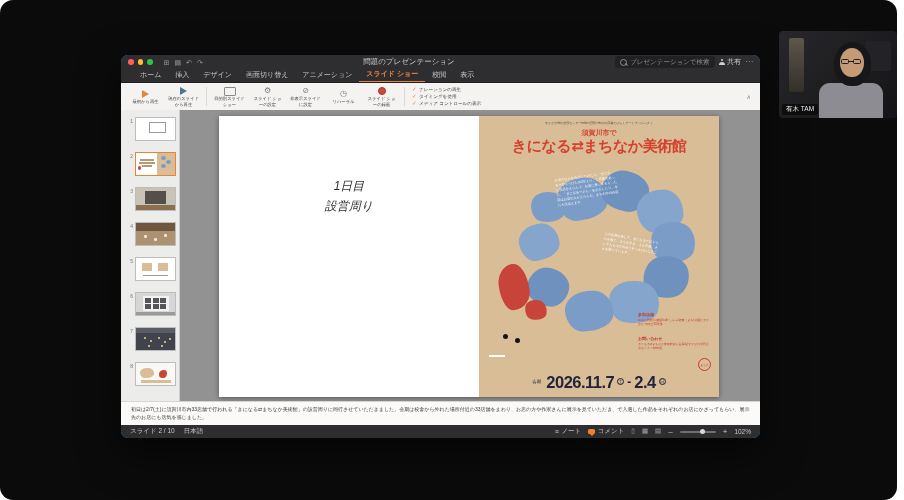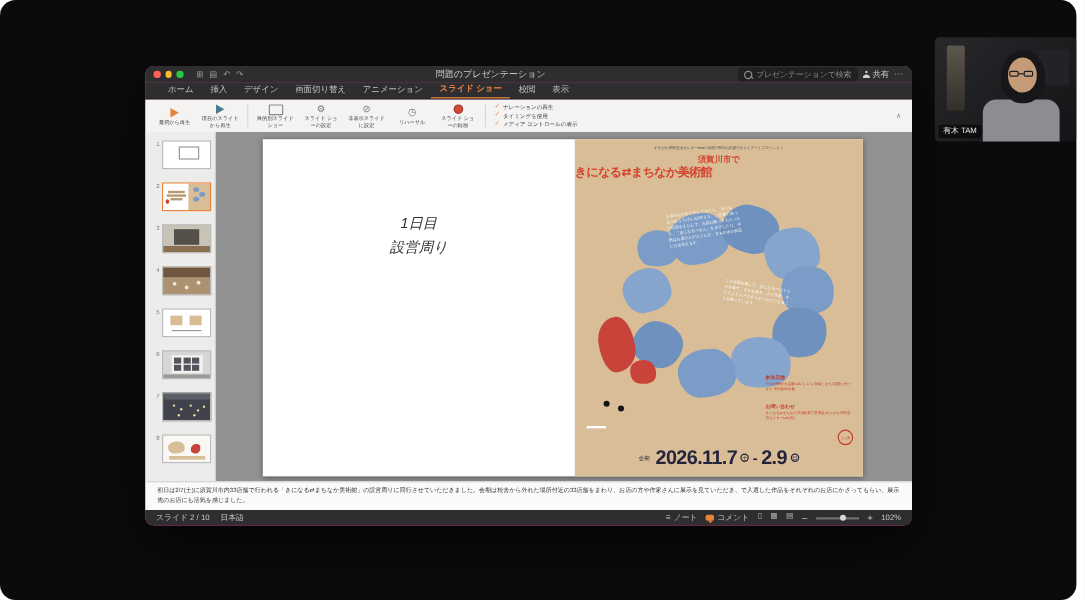--- a/index.html
+++ b/index.html
@@ -1,21 +1,21 @@
 <!DOCTYPE html>
 <html><head>
 <meta charset="utf-8">
 <style>
   html,body{margin:0;padding:0;width:904px;height:500px;background:#fff;overflow:hidden;
     font-family:"Liberation Sans","DejaVu Sans",sans-serif;}
   .stage{position:absolute;left:0;top:0;width:897px;height:500px;background:#0b0b0c;border-radius:13px;overflow:hidden;}
 
   
   .ppt{position:absolute;left:121px;top:55px;width:639px;height:383px;border-radius:7px;overflow:hidden;
-    background:#ec4899;box-shadow:0 14px 42px rgba(0,0,0,.6);}
+    background:#0ea5e9;box-shadow:0 14px 42px rgba(0,0,0,.6);}
   .titlebar{position:absolute;left:0;top:0;right:0;height:14px;background:#2e2e30;display:flex;align-items:center;padding:0 7px;gap:4px;}
   .dot{width:5.5px;height:5.5px;border-radius:50%;}
   .dot.r{background:#ff5f57}.dot.y{background:#febc2e}.dot.g{background:#28c840}
   .tb-icons{display:flex;gap:5px;margin-left:7px;color:#9a9a9c;font-size:7px;line-height:1;}
   .tb-title{flex:1;text-align:center;color:#cfcfd1;font-size:7.5px;white-space:nowrap;overflow:hidden;}
   .searchbox{display:flex;align-items:center;gap:3px;background:#212123;border-radius:3px;padding:1.5px 5px;color:#8e8e90;font-size:6.5px;}
   .mag{width:5px;height:5px;border:1px solid #8e8e90;border-radius:50%;position:relative;}
   .mag::after{content:"";position:absolute;left:4px;top:4px;width:3px;height:1px;background:#8e8e90;transform:rotate(45deg);}
   .share{display:flex;align-items:center;gap:2.5px;color:#cfcfd1;font-size:7px;}
   .share-ic{position:relative;width:6px;height:6px;}
@@ -79,21 +79,21 @@
   
   .slide{position:absolute;left:98px;top:6px;width:500px;height:281px;background:#fff;box-shadow:0 1px 5px rgba(0,0,0,.4);}
   .slide-text{position:absolute;left:0;top:0;width:52%;height:100%;text-align:center;}
   .s-title{margin-top:60px;font-size:17px;line-height:1.55;color:#b59a73;letter-spacing:1px;}
   .s-sub{margin-top:22px;font-size:12px;line-height:1.7;color:#2e2e2e;font-style:italic;}
 
   
   .poster{position:absolute;right:0;top:0;width:240px;height:281px;background:#d8bd97;overflow:hidden;}
   .p-topnote{position:absolute;left:0;right:0;top:5px;text-align:center;font-size:3px;color:#4a4a4a;}
   .p-loc{position:absolute;left:0;right:0;top:12px;text-align:center;font-size:7px;font-weight:bold;color:#d6402e;}
-  .p-title{position:absolute;left:0;right:0;top:21px;font-size:10px;font-weight:bold;color:#d6402e;letter-spacing:-0.5px;}
+  .p-title{position:absolute;left:0;right:0;top:21px;text-align:center;font-size:15px;font-weight:bold;color:#d6402e;letter-spacing:-0.5px;}
   .p-body{position:absolute;color:#fff;font-size:3.2px;line-height:1.55;text-align:left;}
   .p-body.b1{right:7px;top:58px;width:62px;}
   .p-body.b2{right:7px;top:120px;width:56px;}
   .blob{position:absolute;background:#7b9cc6;border-radius:55% 45% 60% 40%/50% 58% 42% 60%;}
   .blob.sh2{background:#6e91bd;border-radius:45% 55% 42% 58%/60% 45% 55% 42%;}
   .blob.sh3{background:#85a5cd;}
   .rblob{position:absolute;background:#c8443a;border-radius:55% 45% 60% 40%/45% 60% 40% 58%;}
   .b1{left:78px;top:62px;width:50px;height:42px;transform:rotate(-8deg);}
   .b2{left:122px;top:55px;width:48px;height:40px;transform:rotate(10deg);}
   .b3{left:158px;top:74px;width:46px;height:42px;transform:rotate(-6deg);}
@@ -381,21 +381,21 @@
             <div class="ix">きになる⇄まちなか美術館実行委員会(すかがわ市民交流センターtette内)</div>
           </div>
 
           <div class="p-logo">まち美</div>
 
           <div class="p-daterow">
             <span class="kaiki">会期</span>
             <span class="dnum">2026.11.7</span>
             <span class="dsm">土</span>
             <span class="ddash">-</span>
-            <span class="dnum">2.9</span>
+            <span class="dnum">2.4</span>
             <span class="dsm">日</span>
           </div>
         </div>
       </div>
     </div>
 
     <div class="notes">
       <span>初日は2/7(土)に須賀川市内33店舗で行われる「きになる⇄まちなか美術館」の設営周りに同行させていただきました。会期は校舎から外れた場所付近の33店舗をまわり、お店の方や作家さんに展示を見ていただき、で入選した作品をそれぞれのお店にかざってもらい、展示先のお店にも活気を感じました。</span>
     </div>
 

